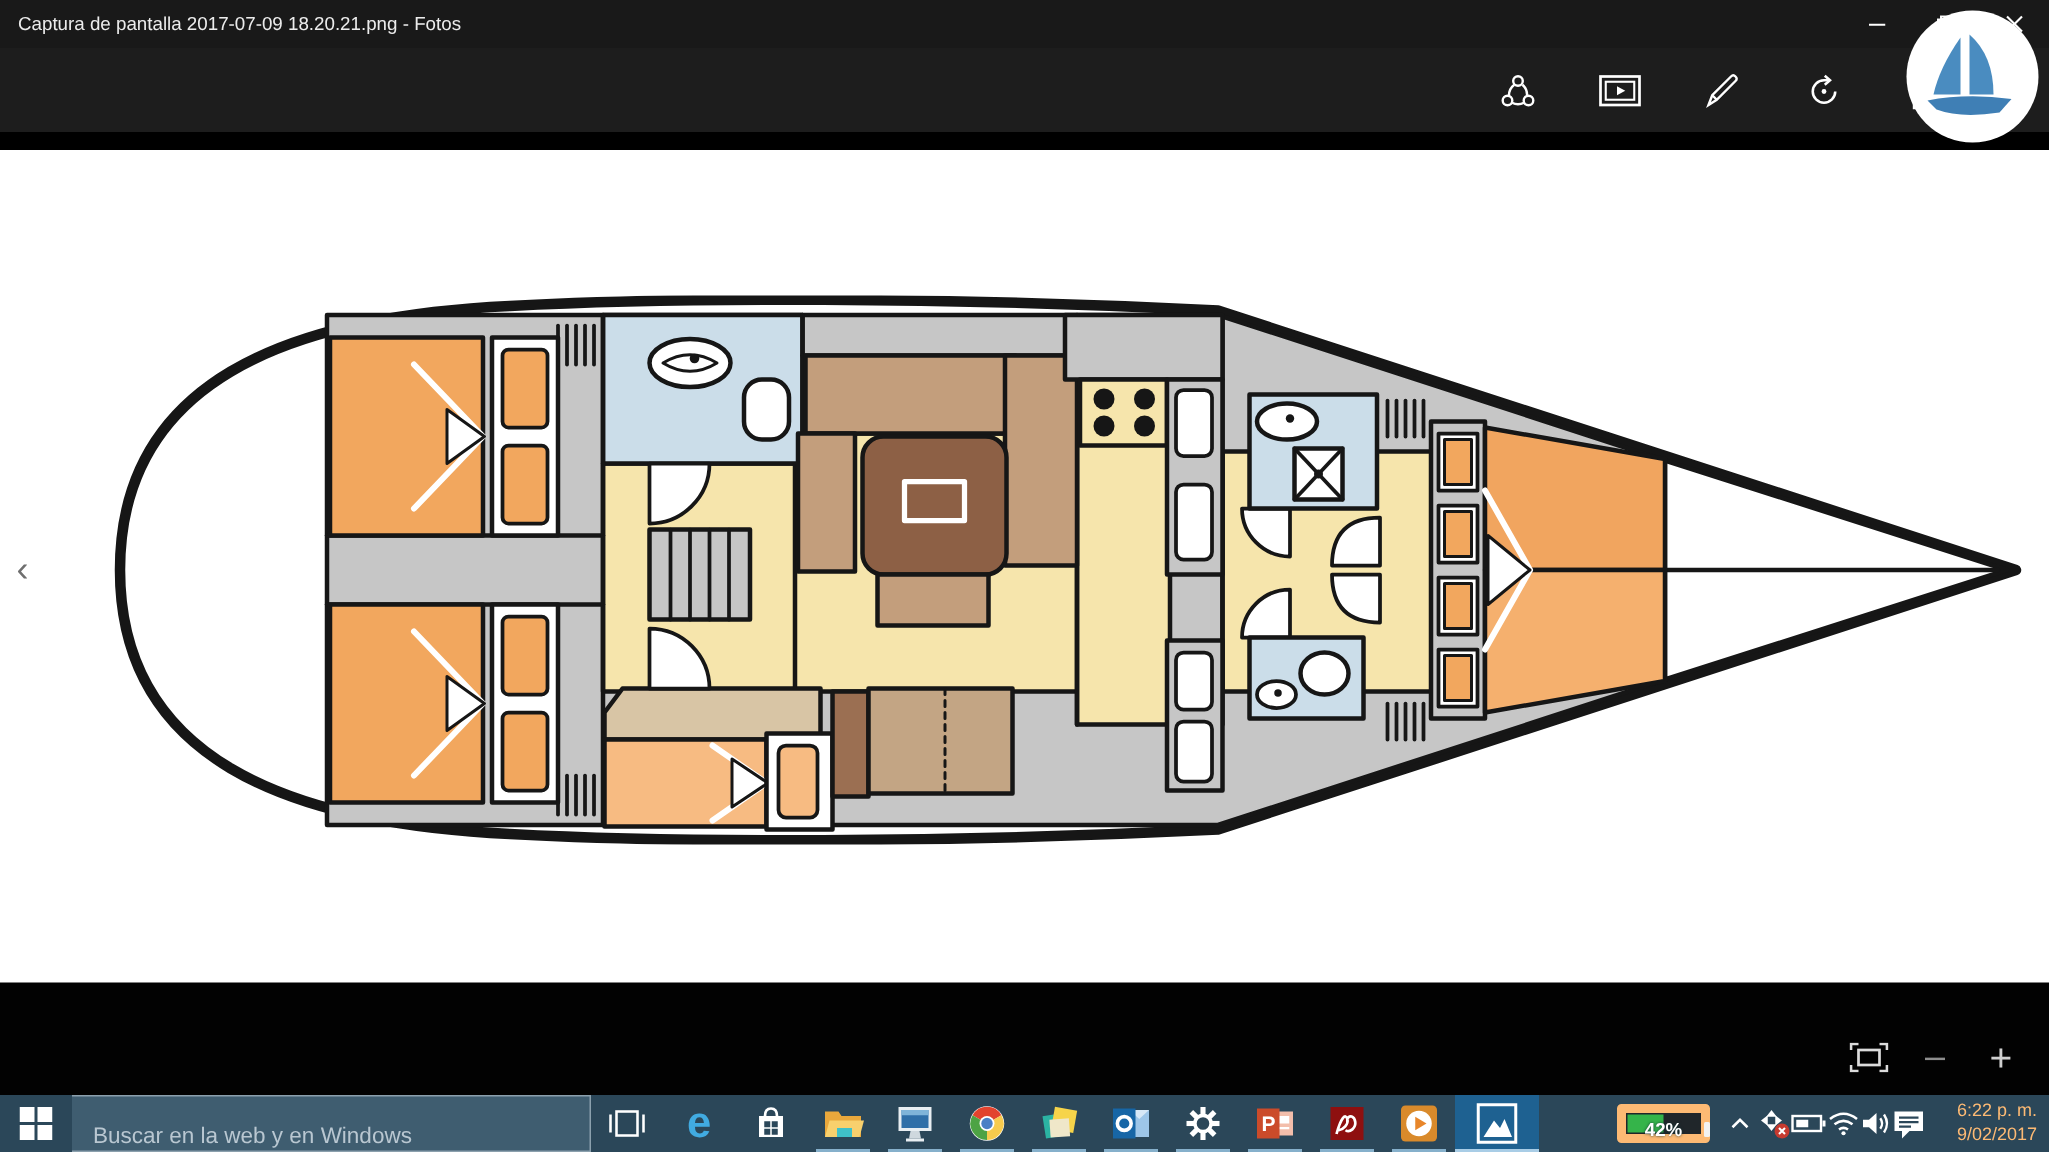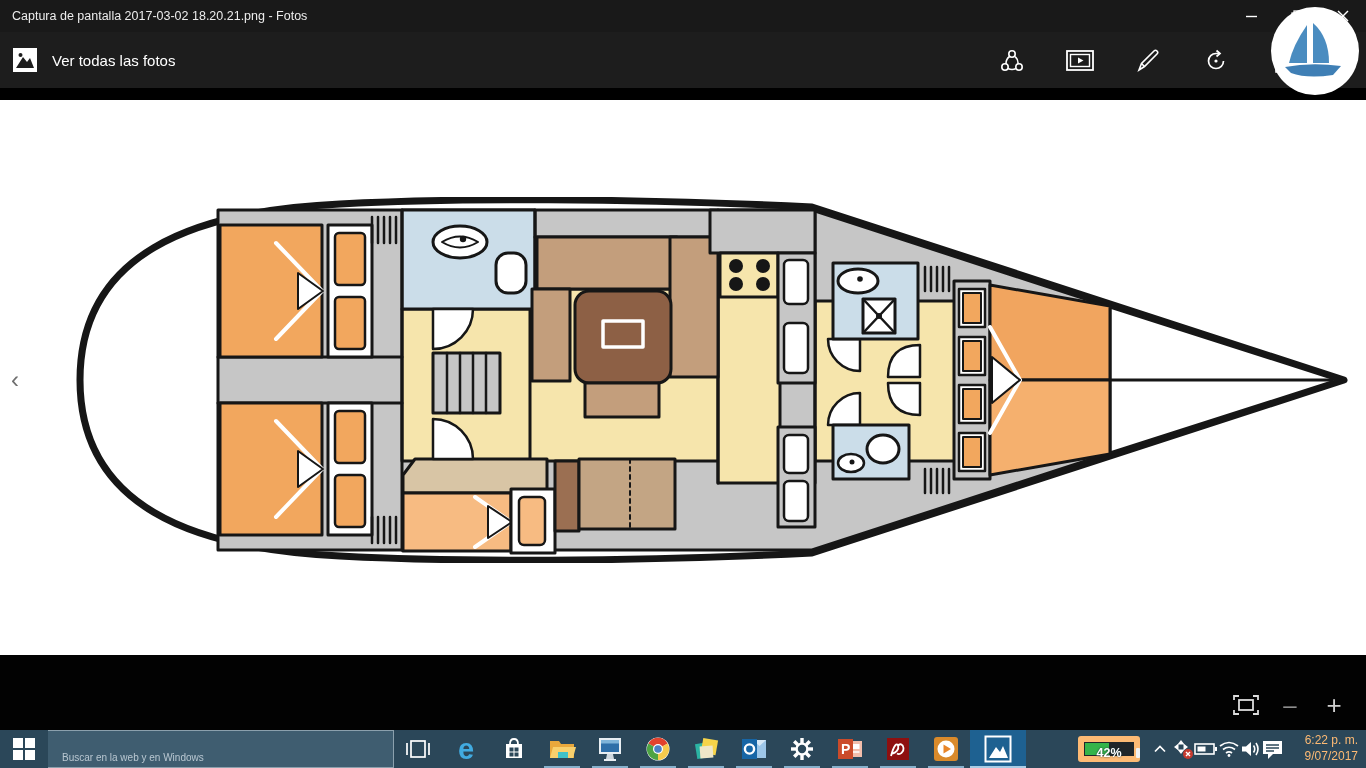--- a/index.html
+++ b/index.html
@@ -32,70 +32,62 @@
   .bottombar{position:absolute;left:0;top:655px;width:1366px;height:75px;background:#020202;}
   .zbtn{position:absolute;top:32px;width:36px;height:36px;display:flex;align-items:center;justify-content:center;}
   .zbtn.minus{color:#8d8d8d;font-size:24px;}
   .zbtn.plus{color:#cfcfcf;font-size:26px;font-weight:400;}
 
   
   .taskbar{position:absolute;left:0;top:730px;width:1366px;height:38px;background:#2b4759;}
   .tb{position:absolute;top:0;height:38px;display:flex;align-items:center;justify-content:center;}
   .start{left:0;width:48px;}
   .searchbox{position:absolute;left:48px;top:0;width:346px;height:38px;background:#3f5d70;border:1px solid #8ba0ad;border-left:none;}
-  .searchbox input{width:100%;height:100%;background:transparent;border:none;outline:none;color:#fca5a5;font-size:10px;padding:16px 0 0 14px;}
+  .searchbox input{width:100%;height:100%;background:transparent;border:none;outline:none;color:#fca5a5;font-size:15px;padding:16px 0 0 14px;}
   .searchbox input::placeholder{color:#b9c7d1;opacity:1;}
   .taskview{left:394px;width:48px;}
   .app{width:48px;}
   .app.running:after{content:"";position:absolute;left:6px;right:6px;bottom:0;height:2px;background:#86b0cb;}
   .app.active{background:#1e6191;}
   .app.active:after{content:"";position:absolute;left:0;right:0;bottom:0;height:2px;background:#a9cde6;}
   .edge-e{color:#41abe1;font-size:29px;font-weight:bold;line-height:1;}
   .tray-text{position:absolute;right:4px;top:0;width:76px;height:38px;color:#fdba74;font-size:12px;text-align:right;display:flex;flex-direction:column;justify-content:center;line-height:1.3;padding-right:4px;}
   .batterybig{position:absolute;left:1078px;top:6px;width:62px;height:26px;border:6px solid #fdba74;border-radius:3px;background:#20262a;}
   .batterybig .tip{position:absolute;right:-6px;top:6px;width:4px;height:10px;background:#f2f2f2;border-radius:1px;}
   .batterybig .fill{position:absolute;left:1px;top:1px;bottom:1px;width:47%;background:#35b44a;}
   .batterybig .pct{position:absolute;left:0;top:0;width:100%;height:22px;line-height:22px;text-align:center;color:#fff;font-size:12.5px;font-weight:bold;text-shadow:0 0 2px #133;}
   .tray-ic{width:23px;}
 </style>
 </head>
 <body>
 
 <div id="screen">
 
   <div class="titlebar">
-    <span class="title">Captura de pantalla 2017-03-02 18.20.21.png - Fotos</span>
+    <span class="title">Captura de pantalla 2017-07-09 18.20.21.png - Fotos</span>
     <div class="wc" id="btn-min">
       <svg width="11" height="11">
           <line x1="0" y1="5.5" x2="11" y2="5.5" stroke="#fff" stroke-width="1.4"></line>
         </svg>
     </div>
     <div class="wc" id="btn-max">
       <svg width="12" height="12">
         <rect x="3" y="1" width="8" height="8" fill="none" stroke="#fff" stroke-width="1.3"></rect>
         <rect x="1" y="3" width="8" height="8" fill="#191919" stroke="#fff" stroke-width="1.3"></rect>
       </svg>
     </div>
     <div class="wc" id="btn-close">
       <svg width="12" height="12">
         <line x1="1" y1="1" x2="11" y2="11" stroke="#fff" stroke-width="1.4"></line>
         <line x1="11" y1="1" x2="1" y2="11" stroke="#fff" stroke-width="1.4"></line>
       </svg>
     </div>
   </div>
 
   <div class="appbar">
-    <div class="left">
-      <svg width="26" height="26">
-        <rect x="1" y="1" width="24" height="24" fill="#fff"></rect>
-        <polygon points="4,21 11,10 15,15 18,11 22,21" fill="#1d1d1d"></polygon>
-        <circle cx="8.5" cy="8" r="2" fill="#1d1d1d"></circle>
-      </svg>
-      <span class="label">Ver todas las fotos</span>
-    </div>
 
     <div class="abtn" style="left:990px">
       <svg width="26" height="26" fill="none" stroke="#fff" stroke-width="1.6">
         <circle cx="13" cy="6" r="3.2"></circle>
           <circle cx="6" cy="19" r="3.2"></circle>
           <circle cx="20" cy="19" r="3.2"></circle>
         <path d="M10.5 8.5 A 9 9 0 0 0 7 16 M16 8.5 A 9 9 0 0 1 19 16 M9 20.5 A 9 9 0 0 0 17 20.5"></path>
       </svg>
     </div>
     <div class="abtn" style="left:1058px">
@@ -483,17 +475,17 @@
       <svg width="24" height="22">
         <rect x="2" y="3" width="19" height="13" fill="#fff"></rect>
         <polygon points="7,16 7,21 12,16" fill="#fff"></polygon>
         <line x1="5" y1="7" x2="18" y2="7" stroke="#2b4759" stroke-width="1.5"></line>
         <line x1="5" y1="10" x2="18" y2="10" stroke="#2b4759" stroke-width="1.5"></line>
         <line x1="5" y1="13" x2="13" y2="13" stroke="#2b4759" stroke-width="1.5"></line>
       </svg>
     </div>
     <div class="tray-text">
       <span>6:22 p. m.</span>
-      <span>9/07/2017</span>
+      <span>9/02/2017</span>
     </div>
   </div>
 
 </div>
 
 </body></html>

